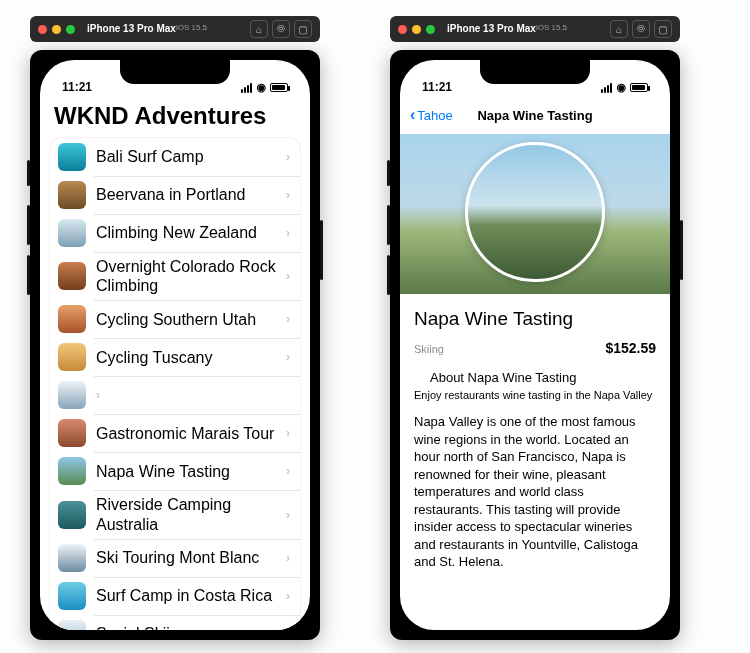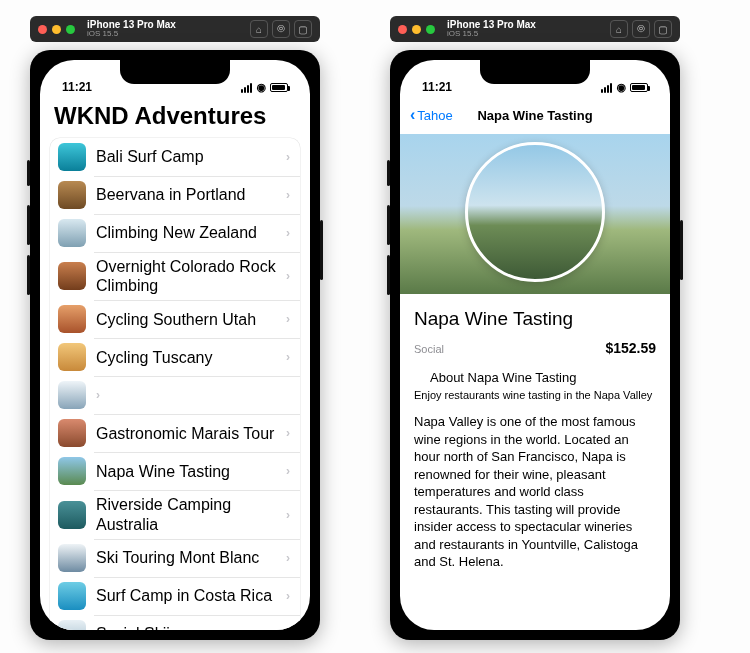--- a/index.html
+++ b/index.html
@@ -32,37 +32,37 @@
     gap: 6px;
     color: #ddd;
     font-size: 10px;
     margin-bottom: 8px;
   }
   .traffic { display: flex; gap: 5px; margin-right: 6px; }
   .dot { width: 9px; height: 9px; border-radius: 50%; }
   .dot.red { background: #ff5f56; }
   .dot.yel { background: #ffbd2e; }
   .dot.grn { background: #27c93f; }
-  .sim-title { display: flex; flex-direction: column; line-height: 1; flex: 1; }
+  .sim-title { display: flex; line-height: 1; flex: 1; }
   .sim-title .main { font-weight: 600; color: #fff; font-size: 10px; }
   .sim-title .sub { color: #999; font-size: 8px; }
   .sim-icons { display: flex; gap: 4px; }
   .sim-icon {
     width: 18px; height: 18px;
     border: 1px solid #555;
     border-radius: 4px;
     display: flex; align-items: center; justify-content: center;
     font-size: 10px; color: #bbb;
   }
   
   .phone {
     width: 290px;
     height: 590px;
     background: #000;
-    border-radius: 20px;
+    border-radius: 12px;
     padding: 10px;
     position: relative;
     box-shadow: 0 4px 20px rgba(0,0,0,0.3);
   }
   .btn-side {
     position: absolute;
     background: #111;
     border-radius: 2px;
   }
   .btn-left1 { left: -3px; top: 110px; width: 3px; height: 26px; }
@@ -386,21 +386,21 @@
             <span>Tahoe</span>
           </div>
           <div class="nav-title">Napa Wine Tasting</div>
         </div>
         <div class="hero">
           <div class="hero-circle"></div>
         </div>
         <div class="detail-body">
           <div class="detail-title">Napa Wine Tasting</div>
           <div class="meta-row">
-            <span class="meta-cat">Social</span>
+            <span class="meta-cat">Skiing</span>
             <span class="meta-price">$152.59</span>
           </div>
           <div class="about-h">About Napa Wine Tasting</div>
           <div class="about-sub">Enjoy restaurants wine tasting in the Napa Valley</div>
           <div class="about-desc">Napa Valley is one of the most famous wine regions in the world. Located an hour north of San Francisco, Napa is renowned for their wine, pleasant temperatures and world class restaurants. This tasting will provide insider access to spectacular wineries and restaurants in Yountville, Calistoga and St. Helena.</div>
         </div>
       </div>
     </div>
   </div>
 

